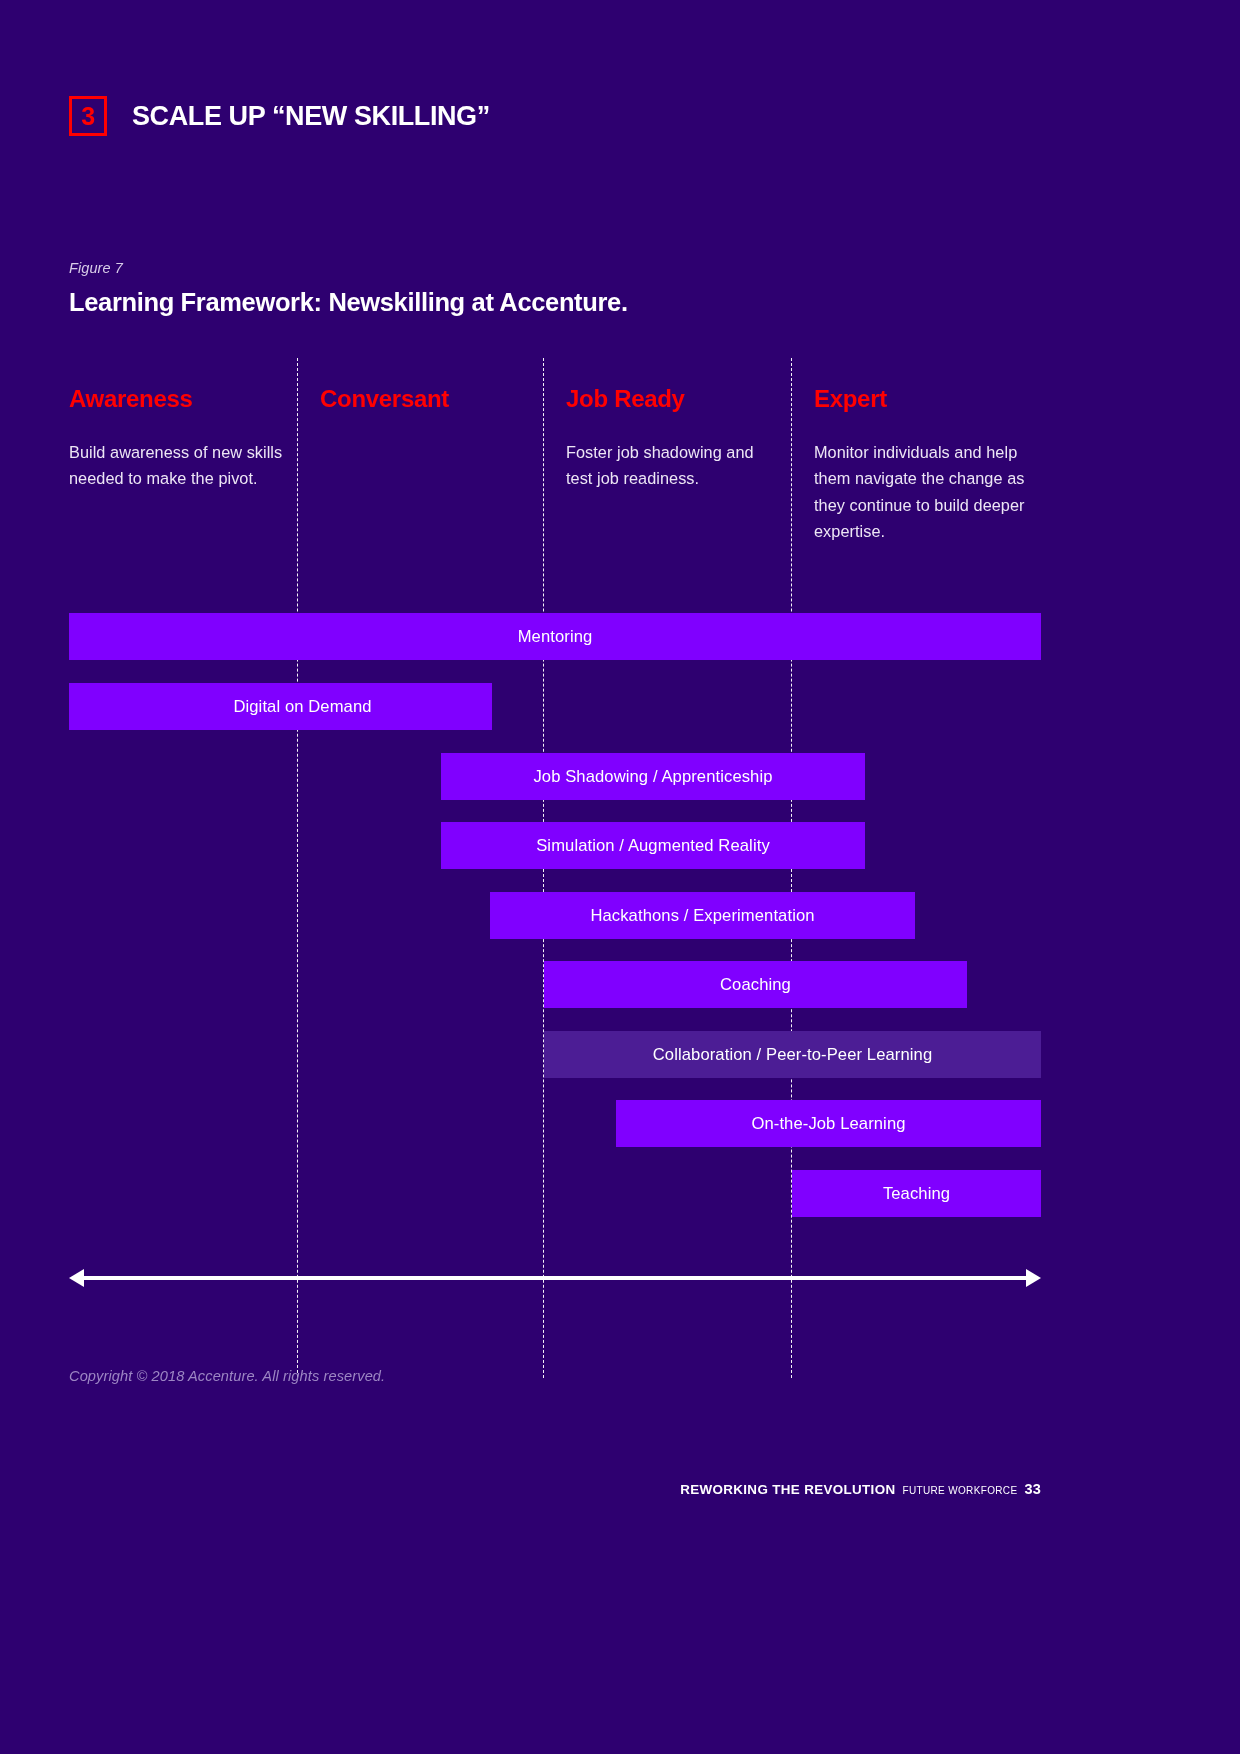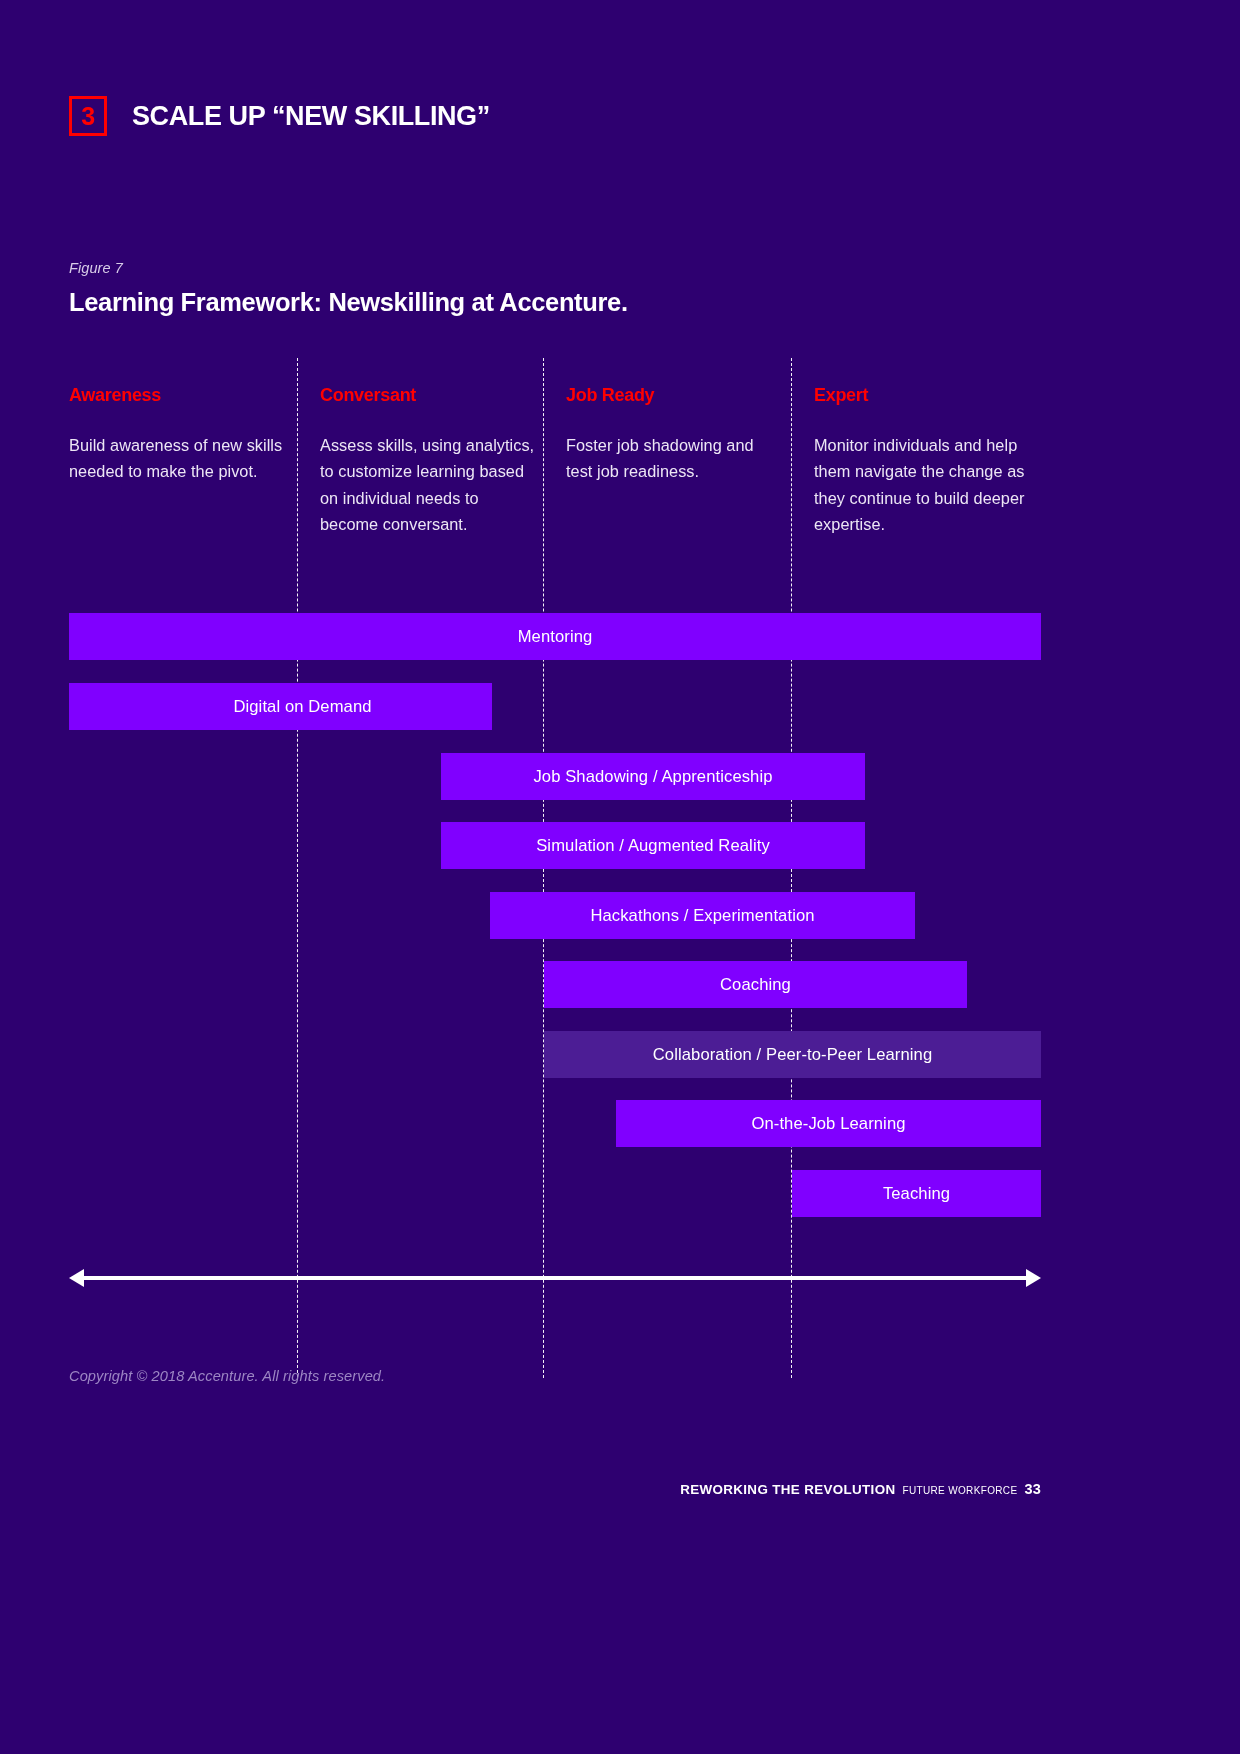--- a/index.html
+++ b/index.html
@@ -81,21 +81,21 @@
   .divider.d2 { left: 543px; }
   .divider.d3 { left: 791px; }
 
   
   .stage {
     position: absolute;
     top: 385px;
   }
   .stage-heading {
     color: #FF0000;
-    font-size: 18px;
+    font-size: 24px;
     font-weight: bold;
     letter-spacing: -0.3px;
     white-space: nowrap;
   }
   .stage-desc {
     margin-top: 26px;
     color: #EDE6F5;
     font-size: 16.3px;
     line-height: 26.4px;
     letter-spacing: 0.05px;
@@ -216,21 +216,20 @@
   <div class="divider d1"></div>
   <div class="divider d2"></div>
   <div class="divider d3"></div>
 
   <div class="stage s1">
     <div class="stage-heading">Awareness</div>
     <div class="stage-desc">Build awareness of new skills needed to make the pivot.</div>
   </div>
   <div class="stage s2">
     <div class="stage-heading">Conversant</div>
-    <div class="stage-desc">Assess skills, using analytics, to customize learning based on individual needs to become conversant.</div>
   </div>
   <div class="stage s3">
     <div class="stage-heading">Job Ready</div>
     <div class="stage-desc">Foster job shadowing and test job readiness.</div>
   </div>
   <div class="stage s4">
     <div class="stage-heading">Expert</div>
     <div class="stage-desc">Monitor individuals and help them navigate the change as they continue to build deeper expertise.</div>
   </div>
 

